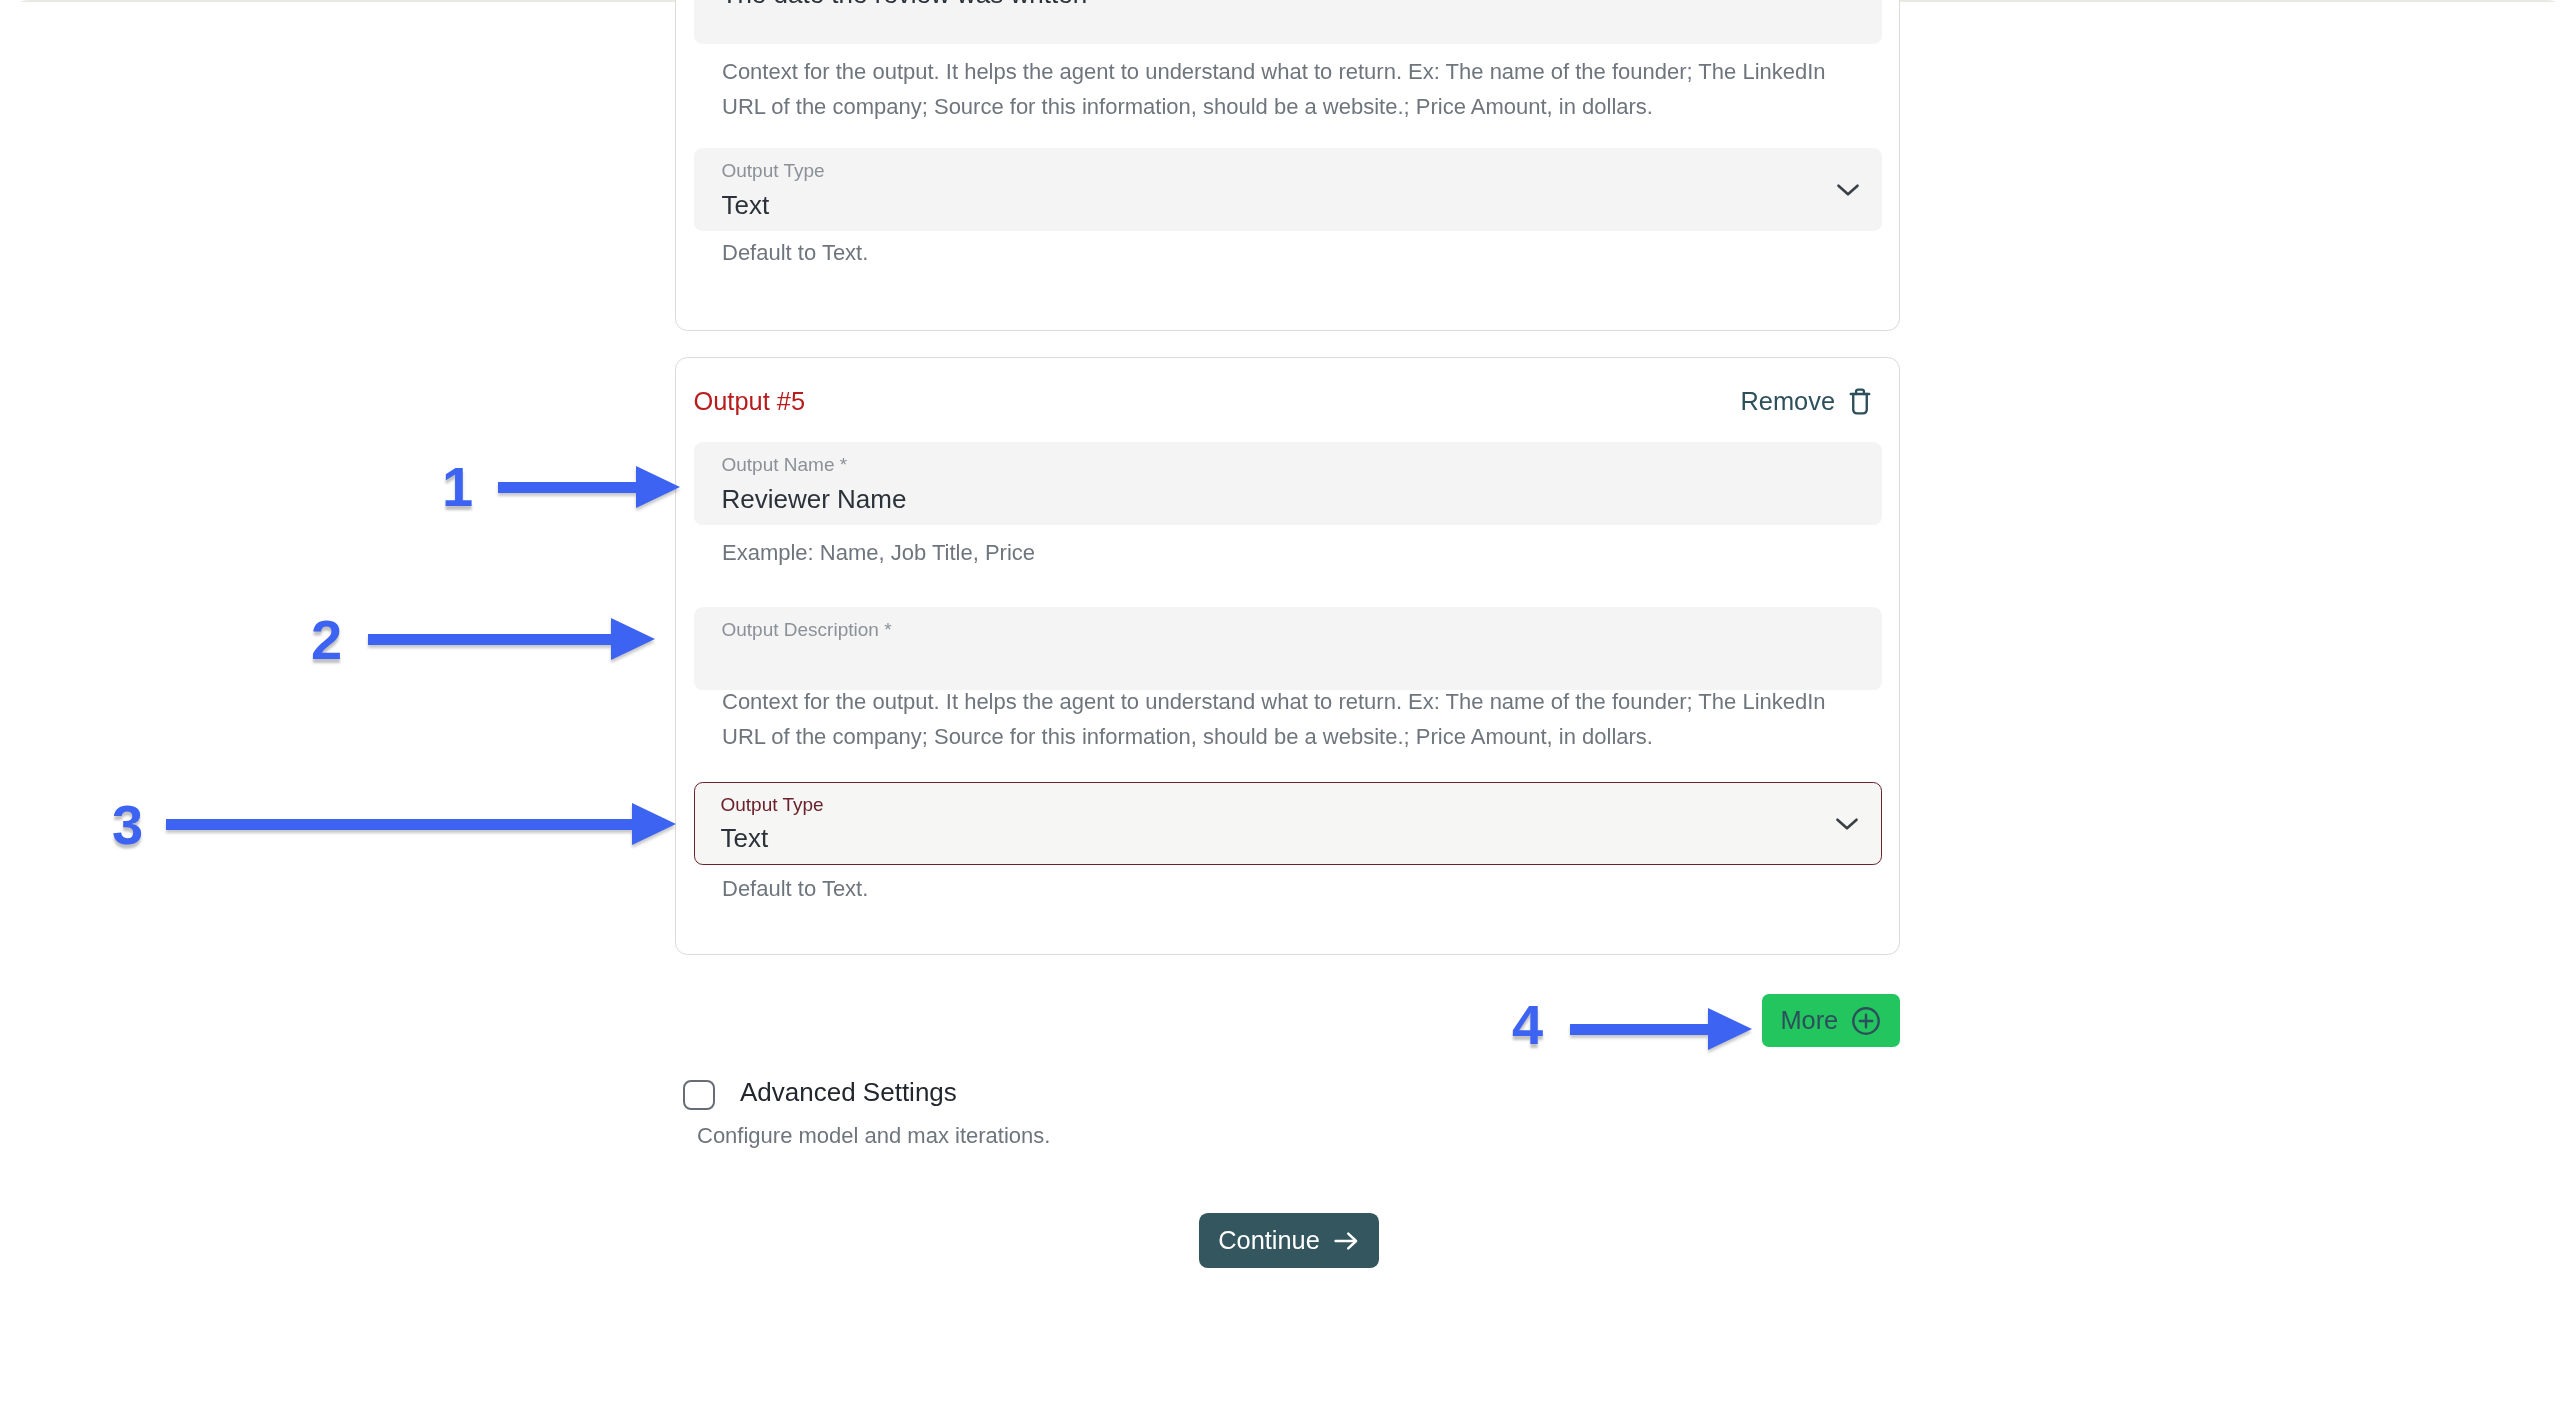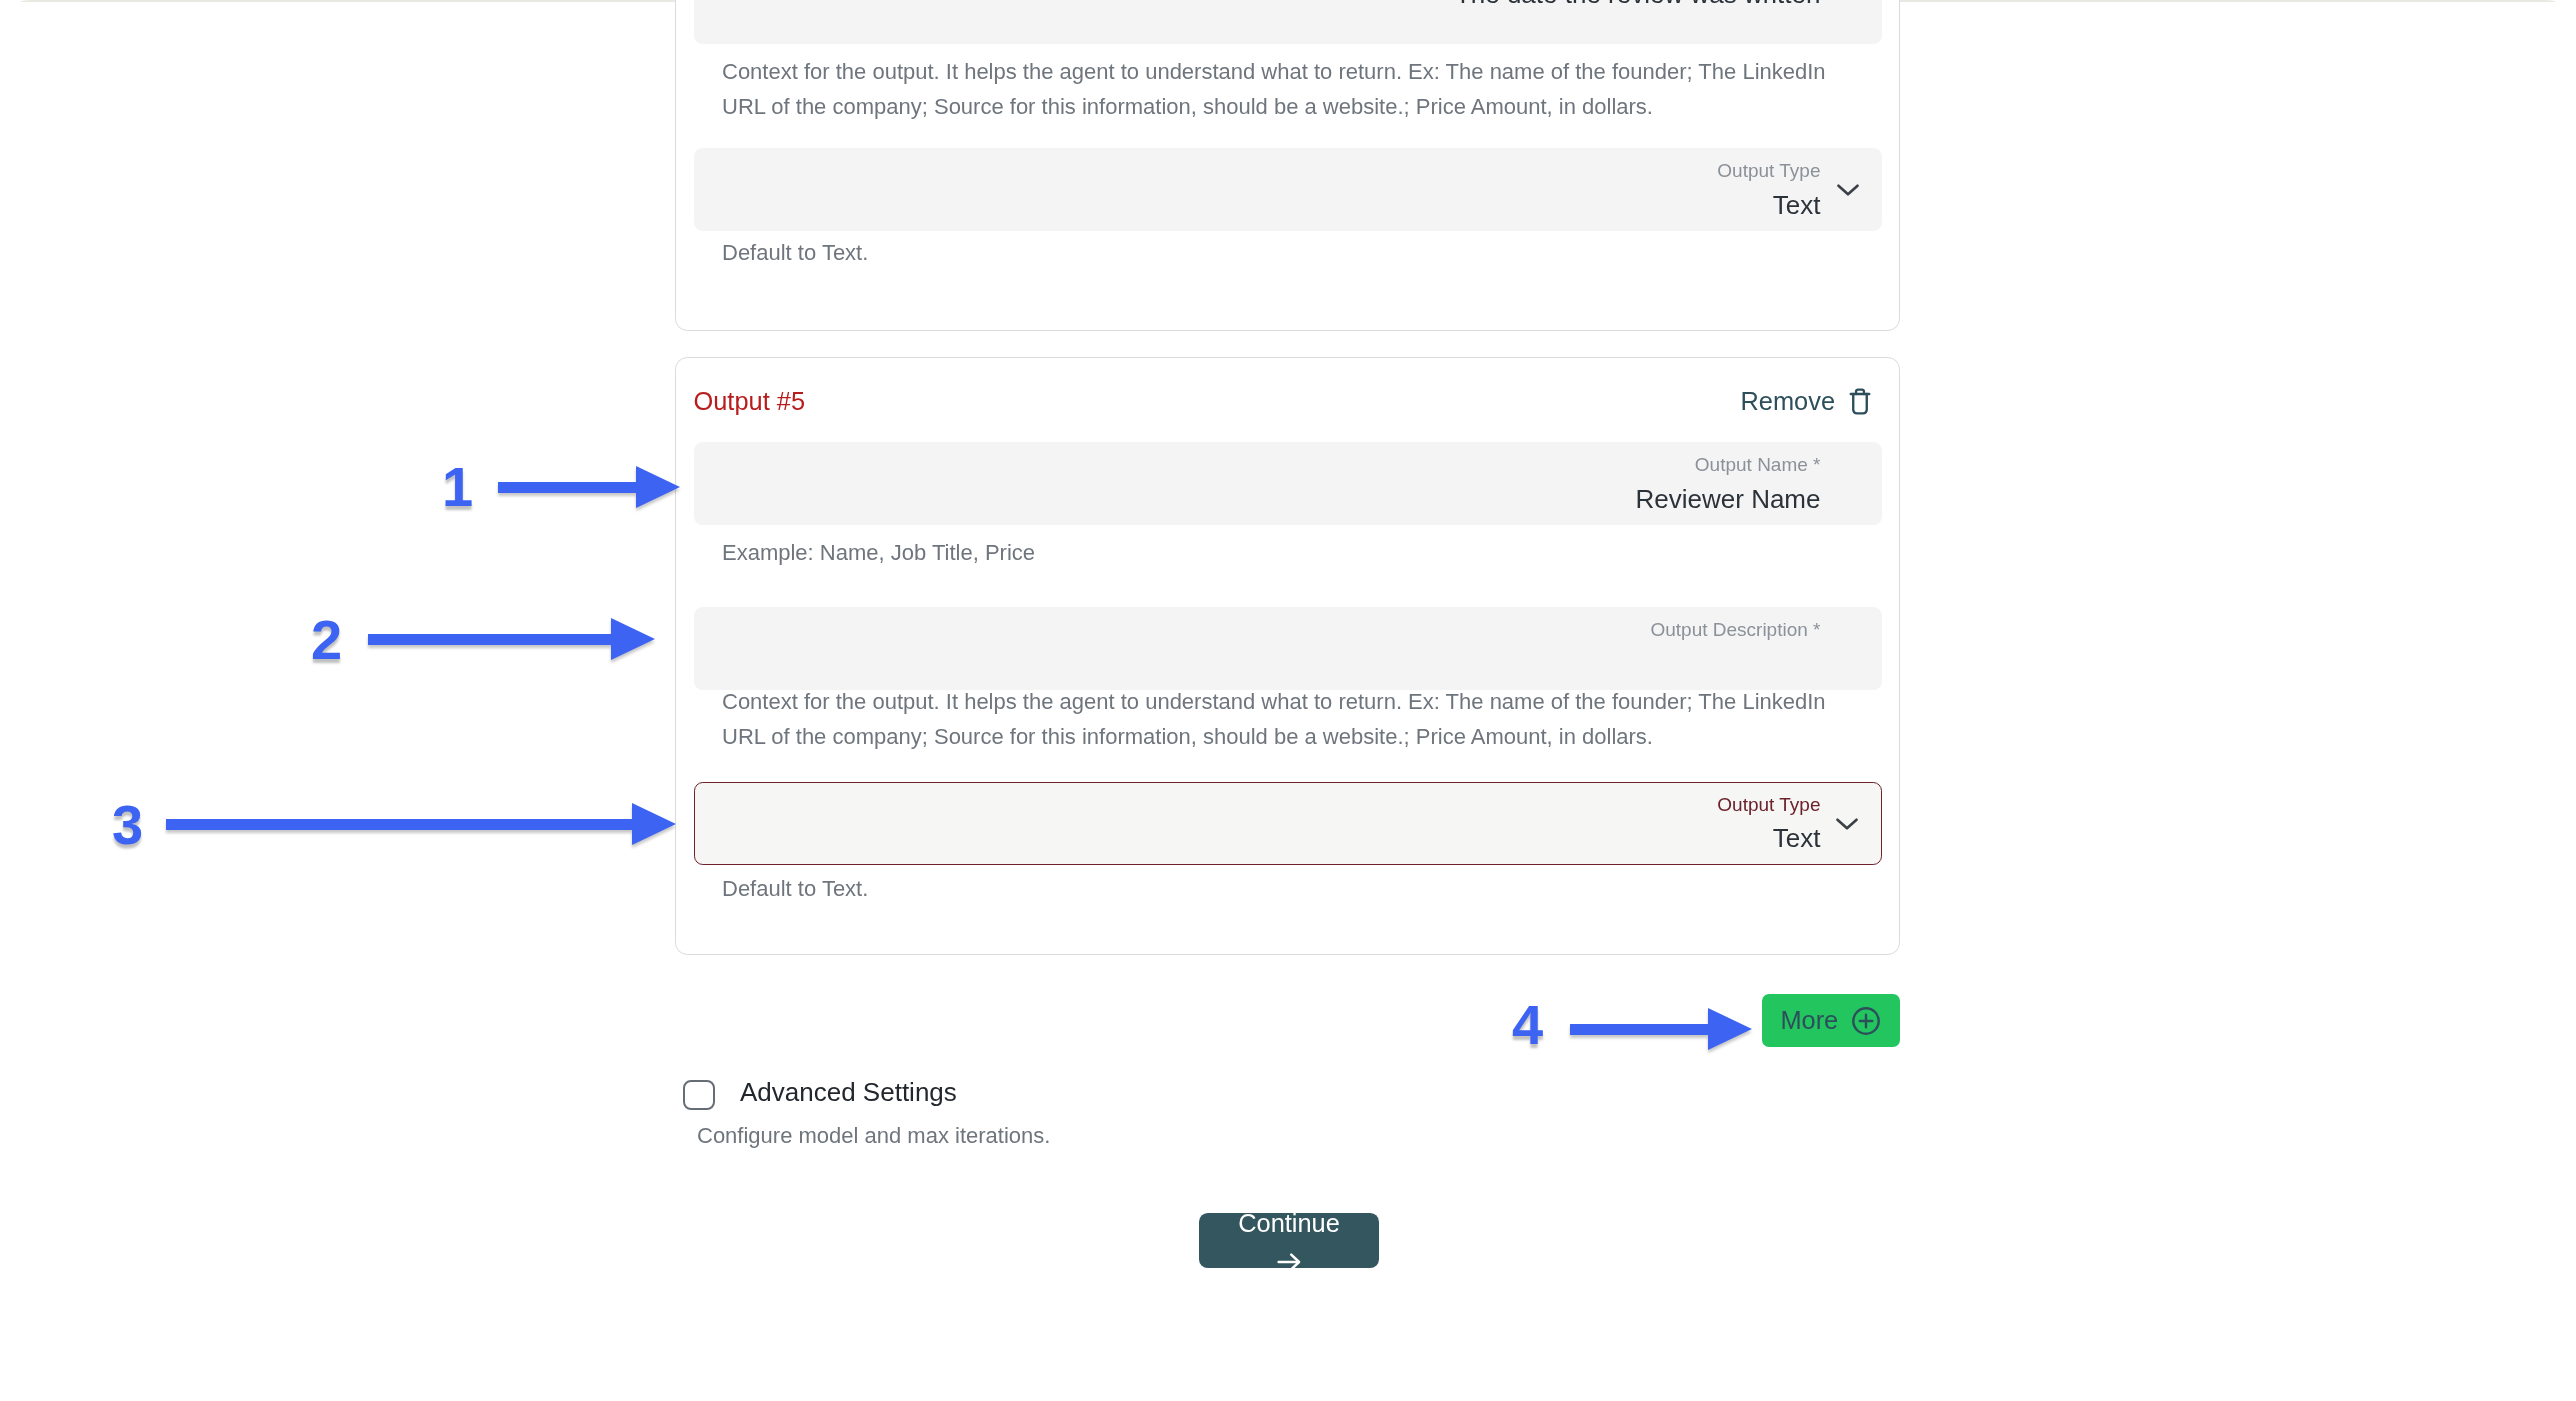--- a/index.html
+++ b/index.html
@@ -13,21 +13,21 @@
   
   .card{
     position:absolute;left:675px;width:1225px;background:#ffffff;
     border:1.8px solid #dbdbdb;border-radius:12.3px;box-sizing:border-box;
   }
   .card-prev{top:-41px;height:372px;}
   .card-out5{top:357px;height:598px;}
 
   .field{
     position:absolute;left:17.5px;width:1188px;height:83px;background:#f4f4f4;
-    border-radius:8.8px;box-sizing:border-box;padding:11.4px 61px 0 28px;text-align:right;
+    border-radius:8.8px;box-sizing:border-box;padding:11.4px 61px 0 28px;
   }
   .field.error{
     border:1.8px solid #6c212b;background:#f6f6f5;padding:9.6px 60px 0 26px;
   }
   .flabel{font-size:19px;line-height:24px;color:#8b9198;white-space:nowrap;}
   .field.error .flabel{color:#6c212b;}
   .fvalue{font-size:26px;line-height:32px;color:#2b323a;margin-top:5.3px;white-space:nowrap;}
   .chevron{position:absolute;right:21px;top:50%;transform:translateY(-50%);}
 
   .helper{
@@ -46,21 +46,21 @@
 
   
   .more-btn{
     position:absolute;left:1762px;top:994px;width:138px;height:53px;background:#22c55e;
     border:none;border-radius:7px;display:flex;align-items:center;justify-content:center;gap:11.4px;
     color:#2d4f5b;font-size:25.4px;cursor:pointer;font-family:"Liberation Sans",sans-serif;padding:0;
   }
   .continue-btn{
     position:absolute;left:1199px;top:1213px;width:180px;height:55px;background:#33565f;
     border:none;border-radius:8.8px;display:flex;align-items:center;justify-content:center;gap:13px;
-    color:#ffffff;font-size:25.4px;cursor:pointer;font-family:"Liberation Sans",sans-serif;padding:0;flex-direction:column;
+    color:#ffffff;font-size:25.4px;cursor:pointer;font-family:"Liberation Sans",sans-serif;padding:0;
   }
   .checkbox{
     position:absolute;left:683px;top:1080px;width:32px;height:30px;background:#ffffff;
     border:2.6px solid #676d75;border-radius:8px;box-sizing:border-box;cursor:pointer;
   }
   .adv-label{
     position:absolute;left:740px;top:1076px;font-size:26px;line-height:33px;color:#22272e;white-space:nowrap;
   }
   .adv-note{
     position:absolute;left:697px;top:1119px;font-size:22px;line-height:33px;color:#6e757d;white-space:nowrap;

